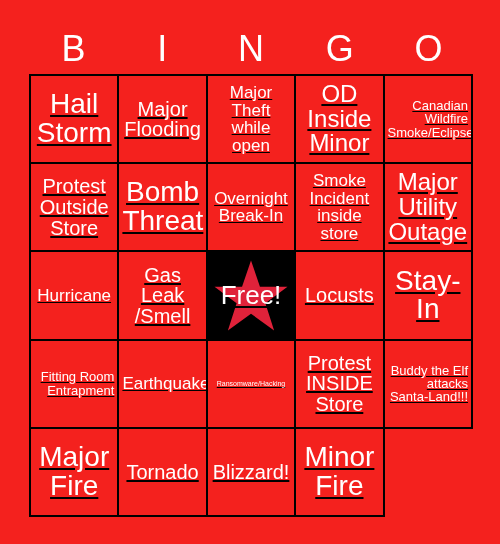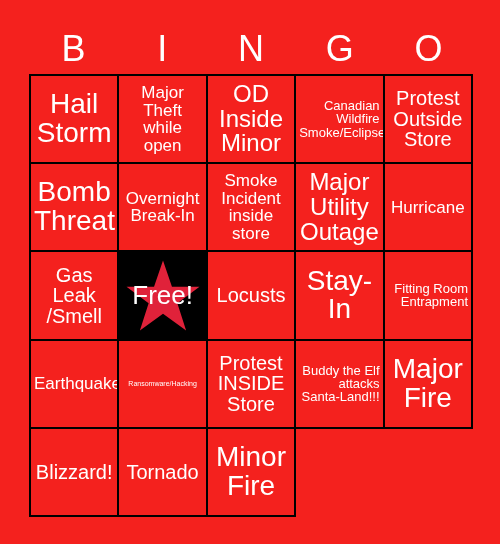--- a/index.html
+++ b/index.html
@@ -58,20 +58,21 @@
     border-bottom: 2px solid #000000;
     background: #F4211E;
     box-sizing: border-box;
     display: flex;
     align-items: center;
     justify-content: center;
     text-align: center;
     padding: 1px 3px;
     overflow: hidden;
     position: relative;
+    text-decoration: underline;
   }
   .cell-text {
     color: #FFFFFF;
     line-height: 1.03;
     display: block;
     width: 100%;
   }
   .sz-xl  { font-size: 28px; }
   .sz-lg  { font-size: 24px; }
   .sz-md  { font-size: 20px; }
@@ -112,20 +113,23 @@
     <div class="header-letter">G</div>
     <div class="header-letter">O</div>
   </div>
 
   <div class="grid">
 
     <div class="cell">
       <span class="cell-text sz-xl">Hail Storm</span>
     </div>
     <div class="cell">
+      <span class="cell-text sz-md">Major Flooding</span>
+    </div>
+    <div class="cell">
       <span class="cell-text sz-sm">Major Theft while open</span>
     </div>
     <div class="cell">
       <span class="cell-text sz-lg">OD Inside Minor</span>
     </div>
     <div class="cell">
       <span class="cell-text sz-xs">Canadian Wildfire Smoke/Eclipse</span>
     </div>
 
     <div class="cell">
@@ -176,23 +180,23 @@
       <span class="cell-text sz-md">Protest INSIDE Store</span>
     </div>
 
     <div class="cell">
       <span class="cell-text sz-xs">Buddy the Elf attacks Santa-Land!!!</span>
     </div>
     <div class="cell">
       <span class="cell-text sz-xl">Major Fire</span>
     </div>
     <div class="cell">
+      <span class="cell-text sz-md">Tornado</span>
+    </div>
+    <div class="cell">
       <span class="cell-text sz-md">Blizzard!</span>
-    </div>
-    <div class="cell">
-      <span class="cell-text sz-md">Tornado</span>
     </div>
     <div class="cell">
       <span class="cell-text sz-xl">Minor Fire</span>
     </div>
 
   </div>
 </div>
 
 </body></html>

